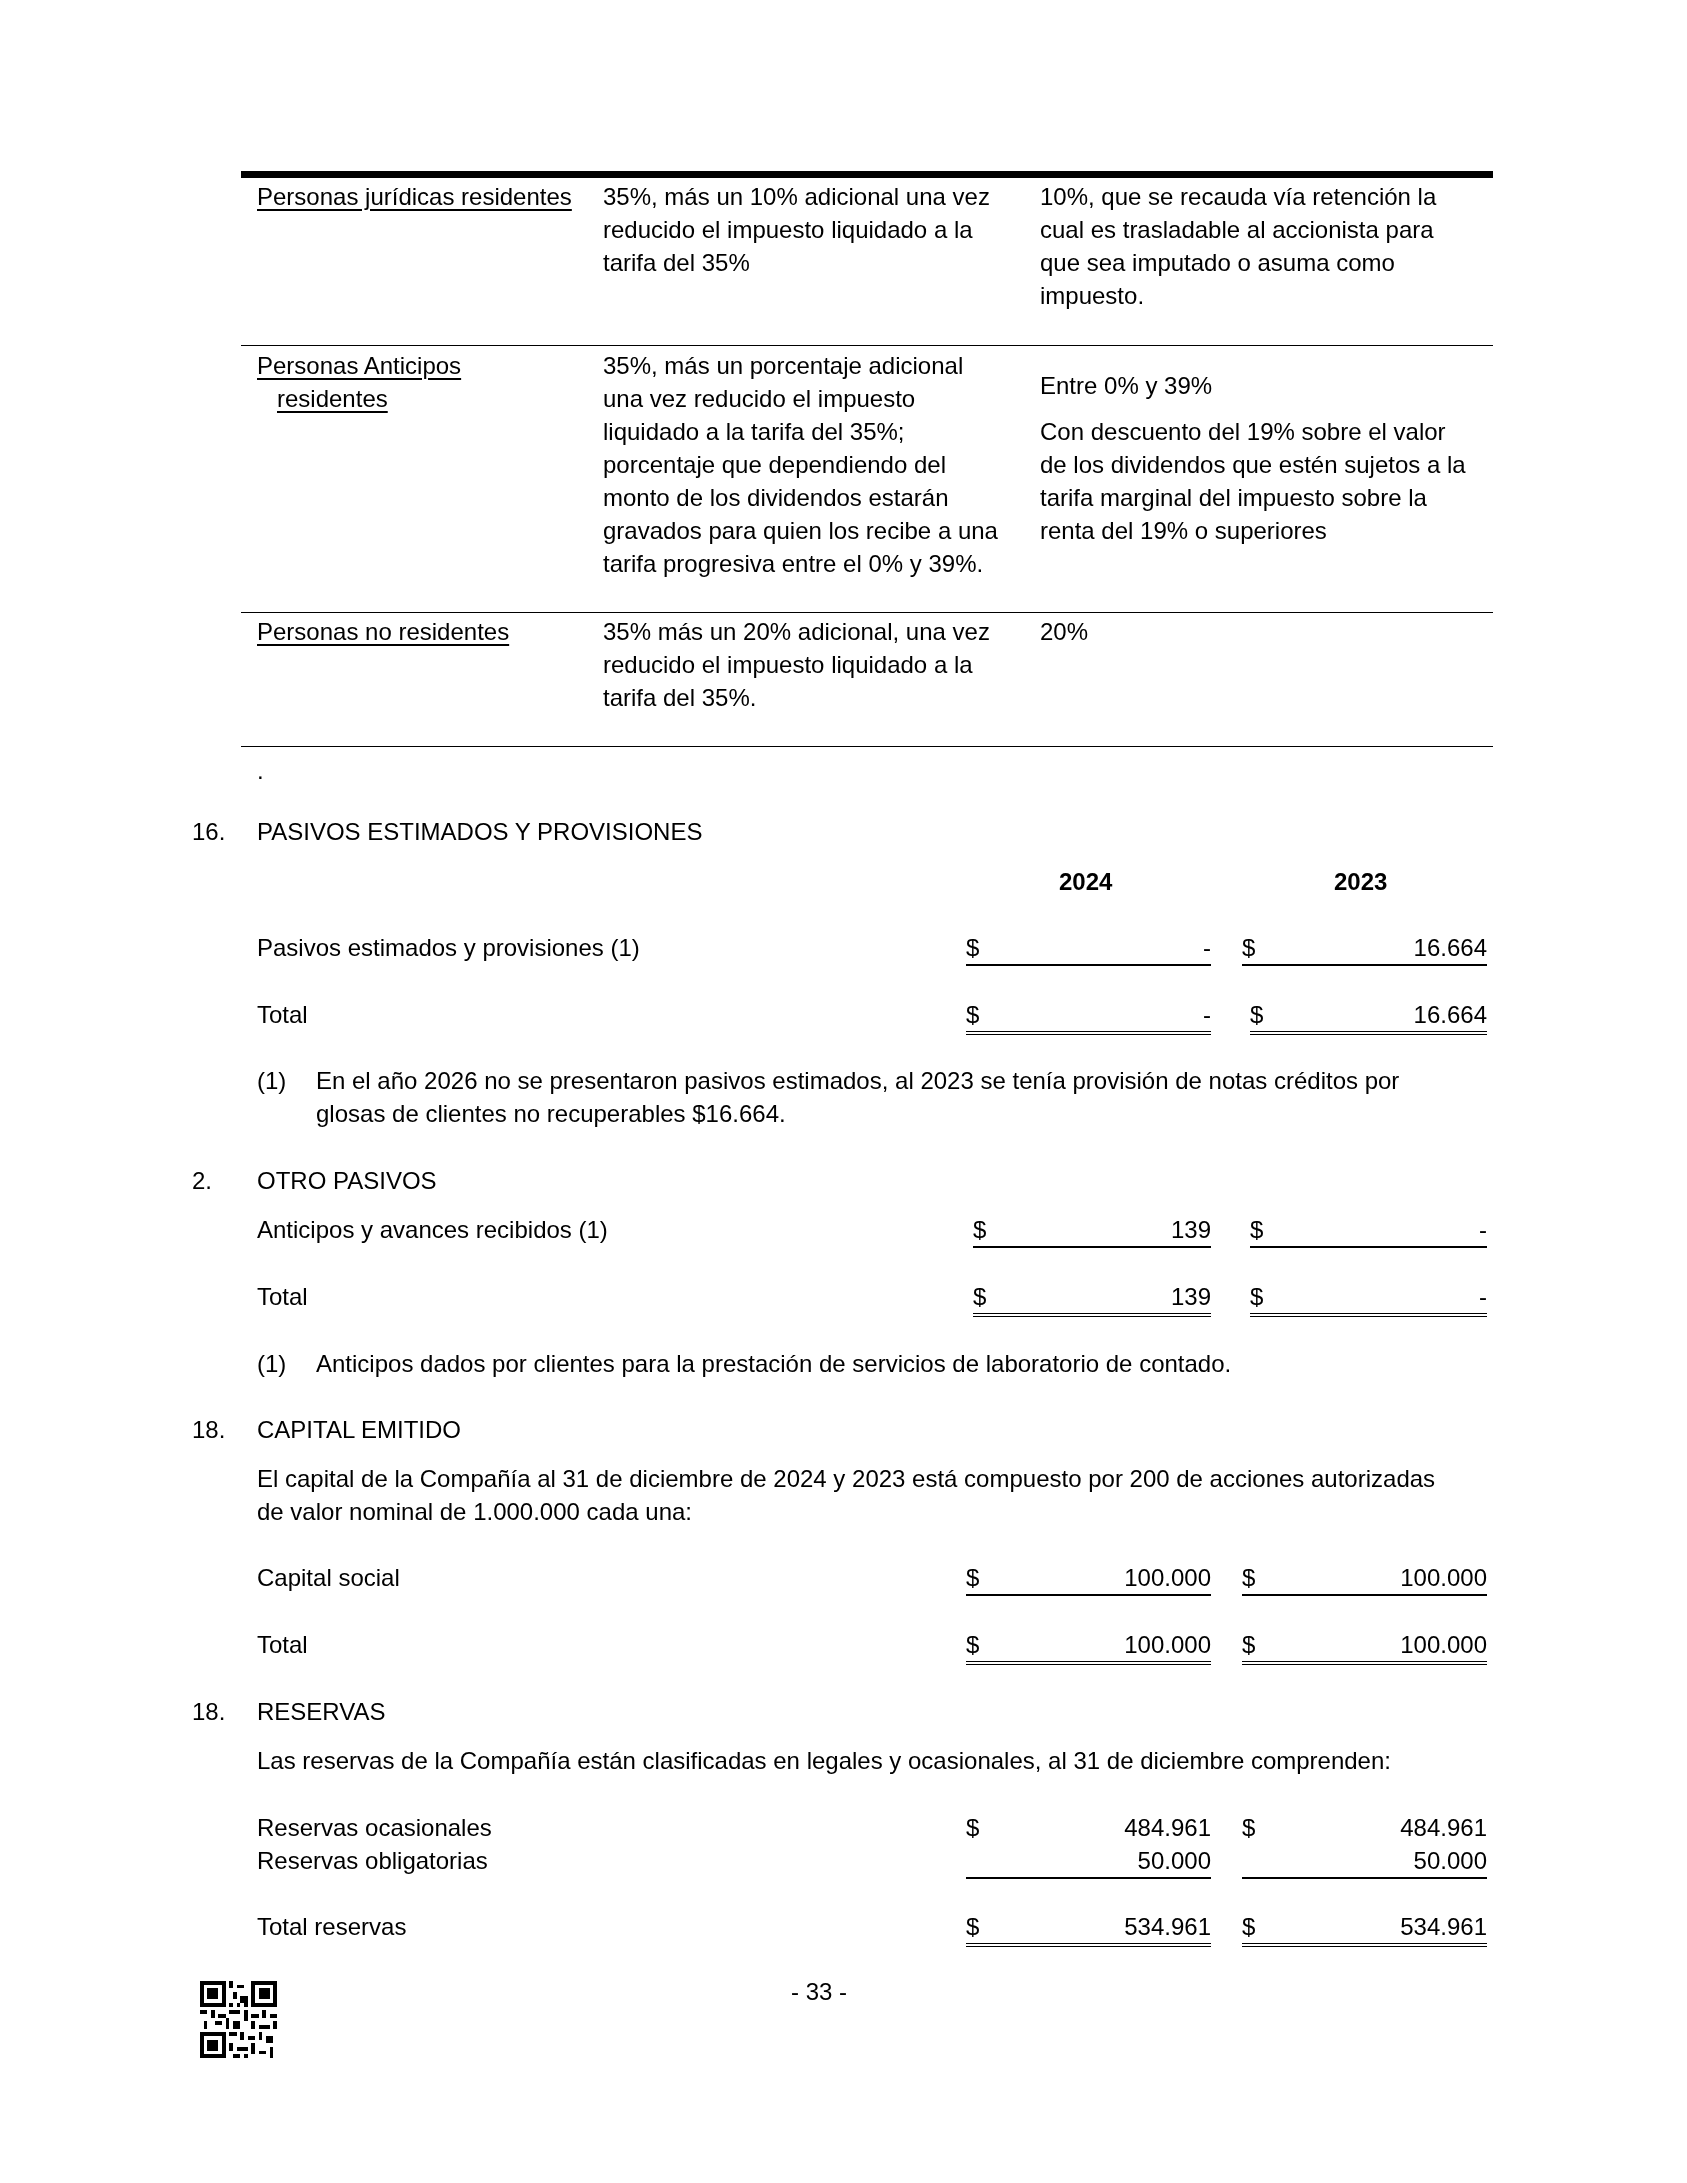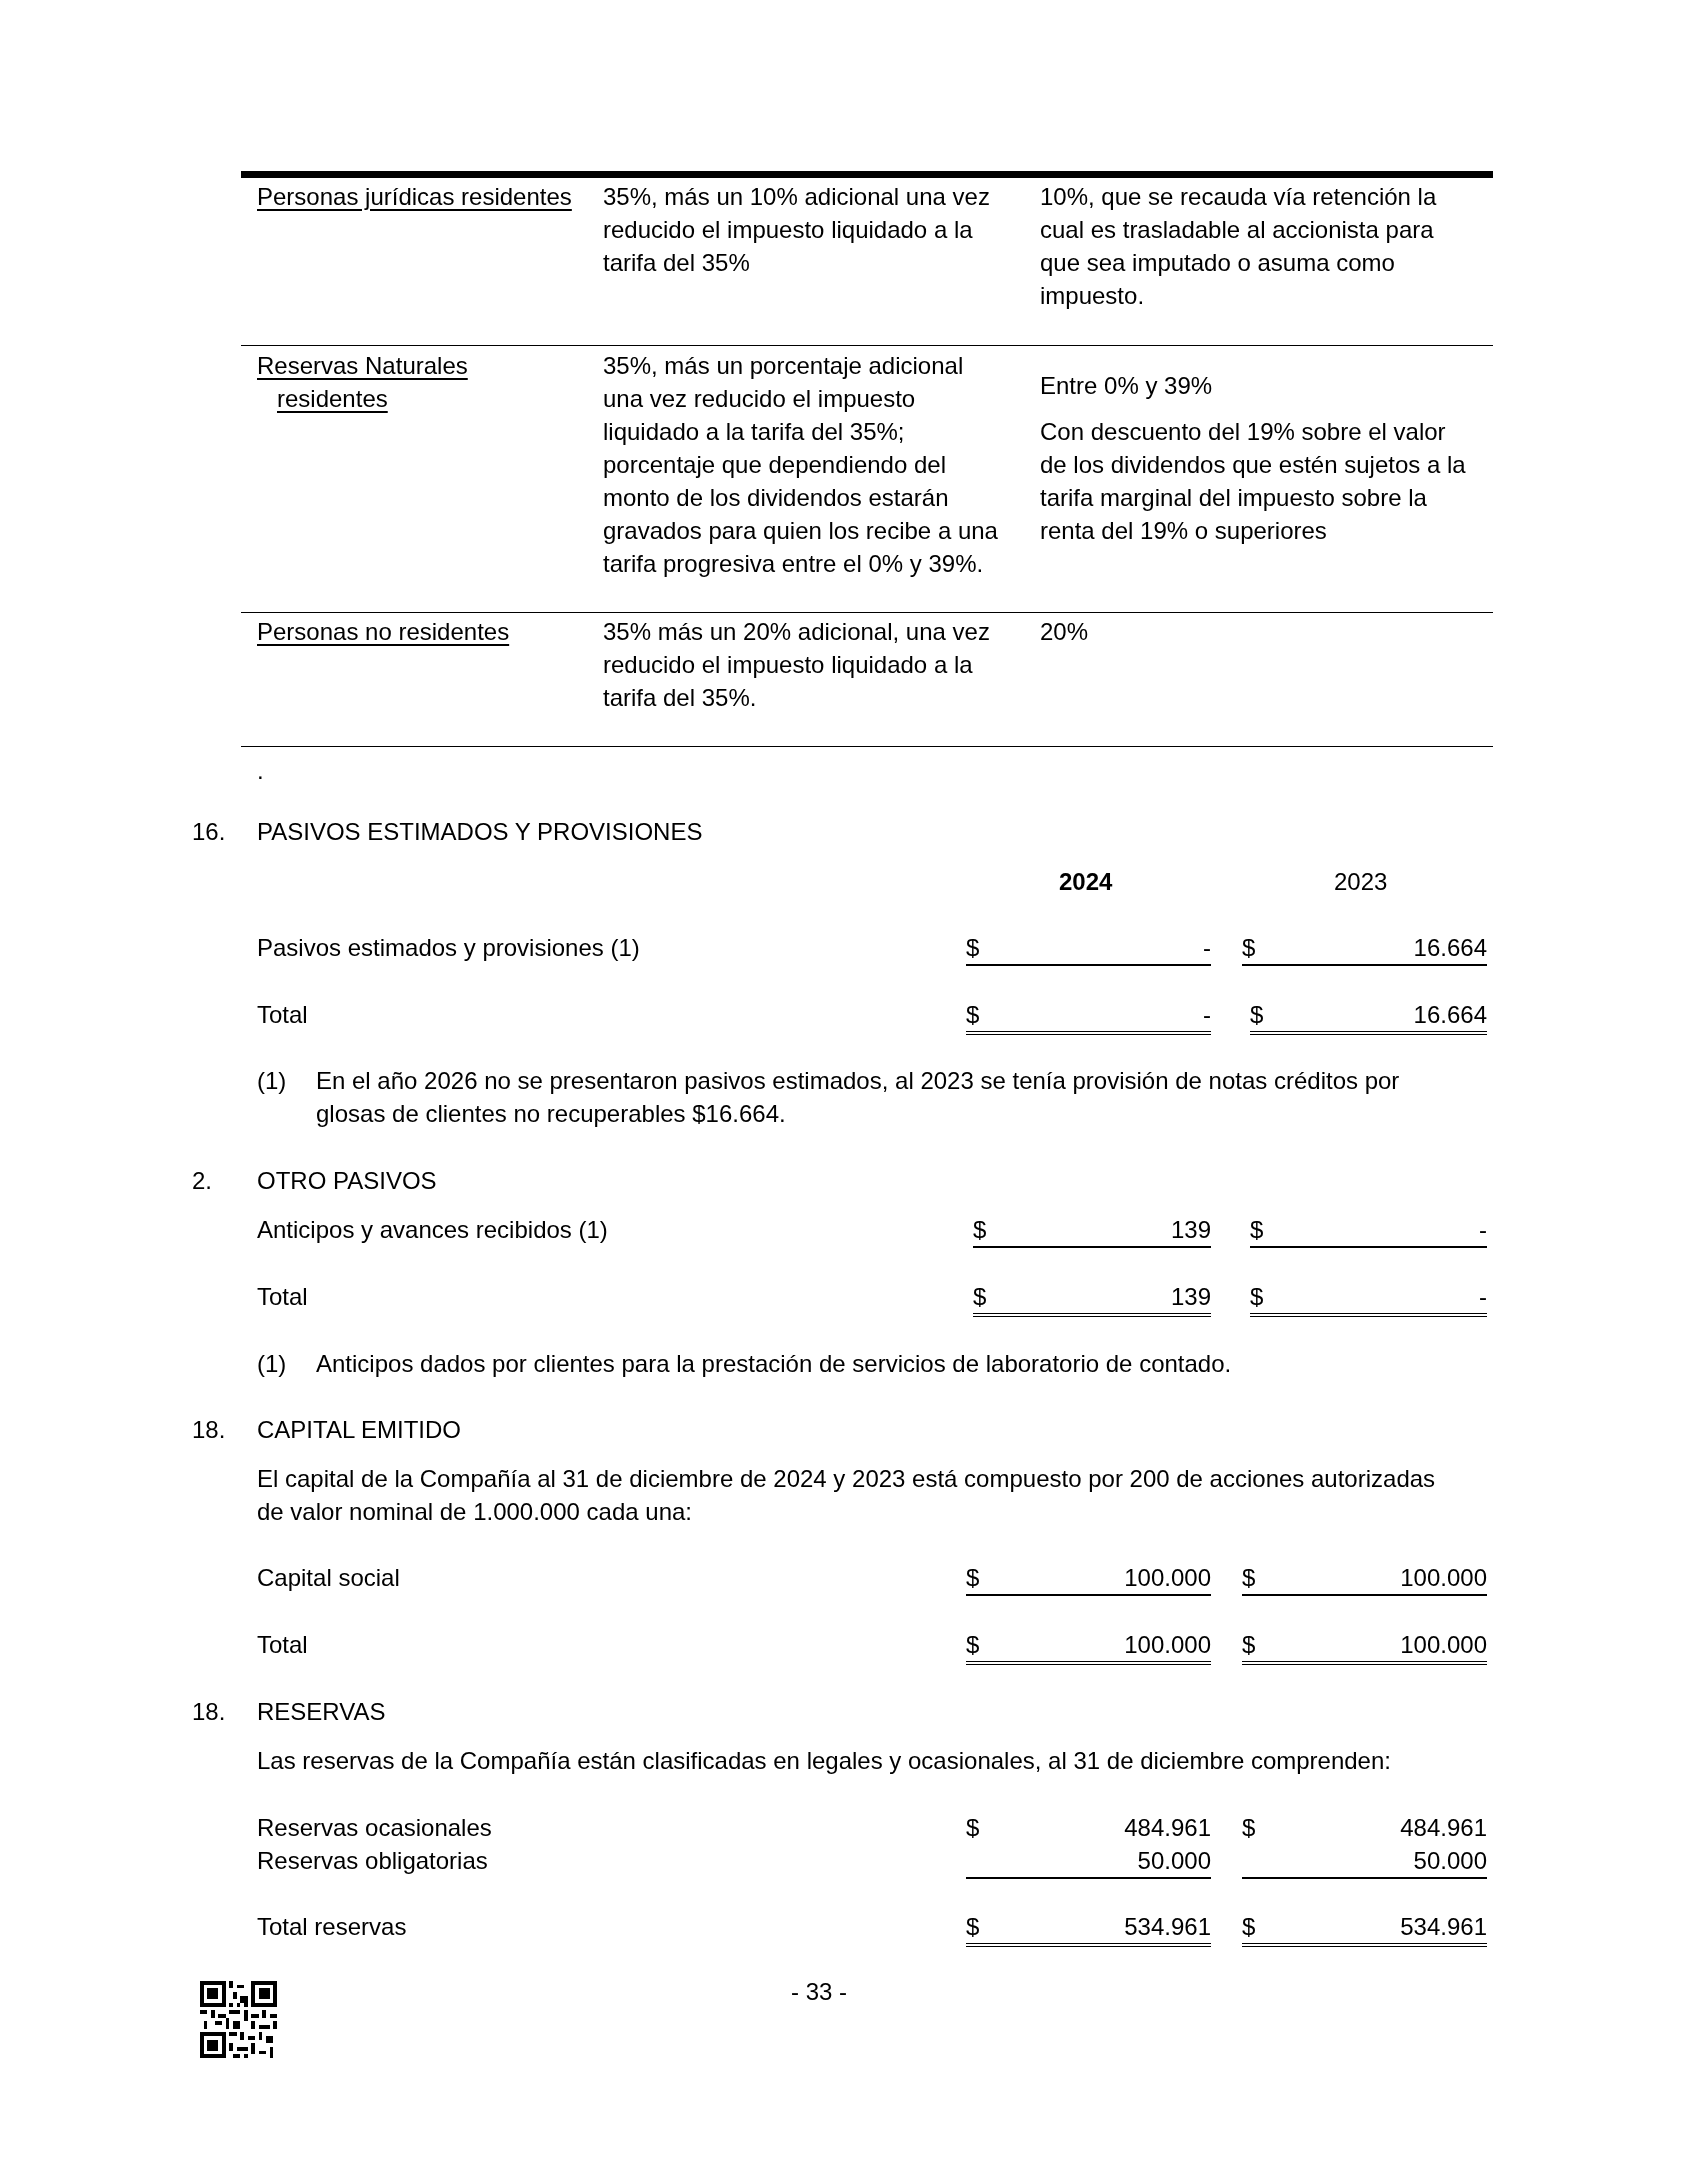--- a/index.html
+++ b/index.html
@@ -31,21 +31,21 @@
   <div class="abs c2 line" style="top:213px;">reducido el impuesto liquidado a la</div>
   <div class="abs c2 line" style="top:246px;">tarifa del 35%</div>
   <div class="abs c3 line" style="top:180px;">10%, que se recauda vía retención la</div>
   <div class="abs c3 line" style="top:213px;">cual es trasladable al accionista para</div>
   <div class="abs c3 line" style="top:246px;">que sea imputado o asuma como</div>
   <div class="abs c3 line" style="top:279px;">impuesto.</div>
 </div>
 <div class="rule" style="top:345px;"></div>
 
 <div>
-  <div class="abs c1 line u" style="top:349px;">Reservas Naturales</div>
+  <div class="abs c1 line u" style="top:349px;">Personas Anticipos</div>
   <div class="abs c1 line u" style="top:382px;margin-left:20px;">residentes</div>
   <div class="abs c2 line" style="top:349px;">35%, más un porcentaje adicional</div>
   <div class="abs c2 line" style="top:382px;">una vez reducido el impuesto</div>
   <div class="abs c2 line" style="top:415px;">liquidado a la tarifa del 35%;</div>
   <div class="abs c2 line" style="top:448px;">porcentaje que dependiendo del</div>
   <div class="abs c2 line" style="top:481px;">monto de los dividendos estarán</div>
   <div class="abs c2 line" style="top:514px;">gravados para quien los recibe a una</div>
   <div class="abs c2 line" style="top:547px;">tarifa progresiva entre el 0% y 39%.</div>
   <div class="abs c3 line" style="top:349px;margin-top:20px;">Entre 0% y 39%</div>
   <div class="abs c3 line" style="top:415px;">Con descuento del 19% sobre el valor</div>
@@ -62,21 +62,21 @@
   <div class="abs c2 line" style="top:681px;">tarifa del 35%.</div>
   <div class="abs c3 line" style="top:615px;">20%</div>
 </div>
 <div class="rule" style="top:746px;"></div>
 <div class="abs c1 line" style="top:754px;">.</div>
 
 <div>
   <div class="sec-num line" style="top:815px;">16.</div>
   <div class="sec-title line" style="top:815px;">PASIVOS ESTIMADOS Y PROVISIONES</div>
   <div class="abs line" style="top:865px; left:1059px; font-weight:bold;">2024</div>
-  <div class="abs line" style="top:865px; left:1334px; font-weight:normal;">2023</div>
+  <div class="abs line" style="top:865px; left:1334px; font-weight:bold;">2023</div>
 
   <div class="abs c1 line" style="top:931px;">Pasivos estimados y provisiones (1)</div>
   <div class="amt single" style="top:931px; left:966px; width:245px;">
     <span class="cur">$</span>
     <span class="val">-</span>
   </div>
   <div class="amt single" style="top:931px; left:1242px; width:245px;">
     <span class="cur">$</span>
     <span class="val">16.664</span>
   </div>

